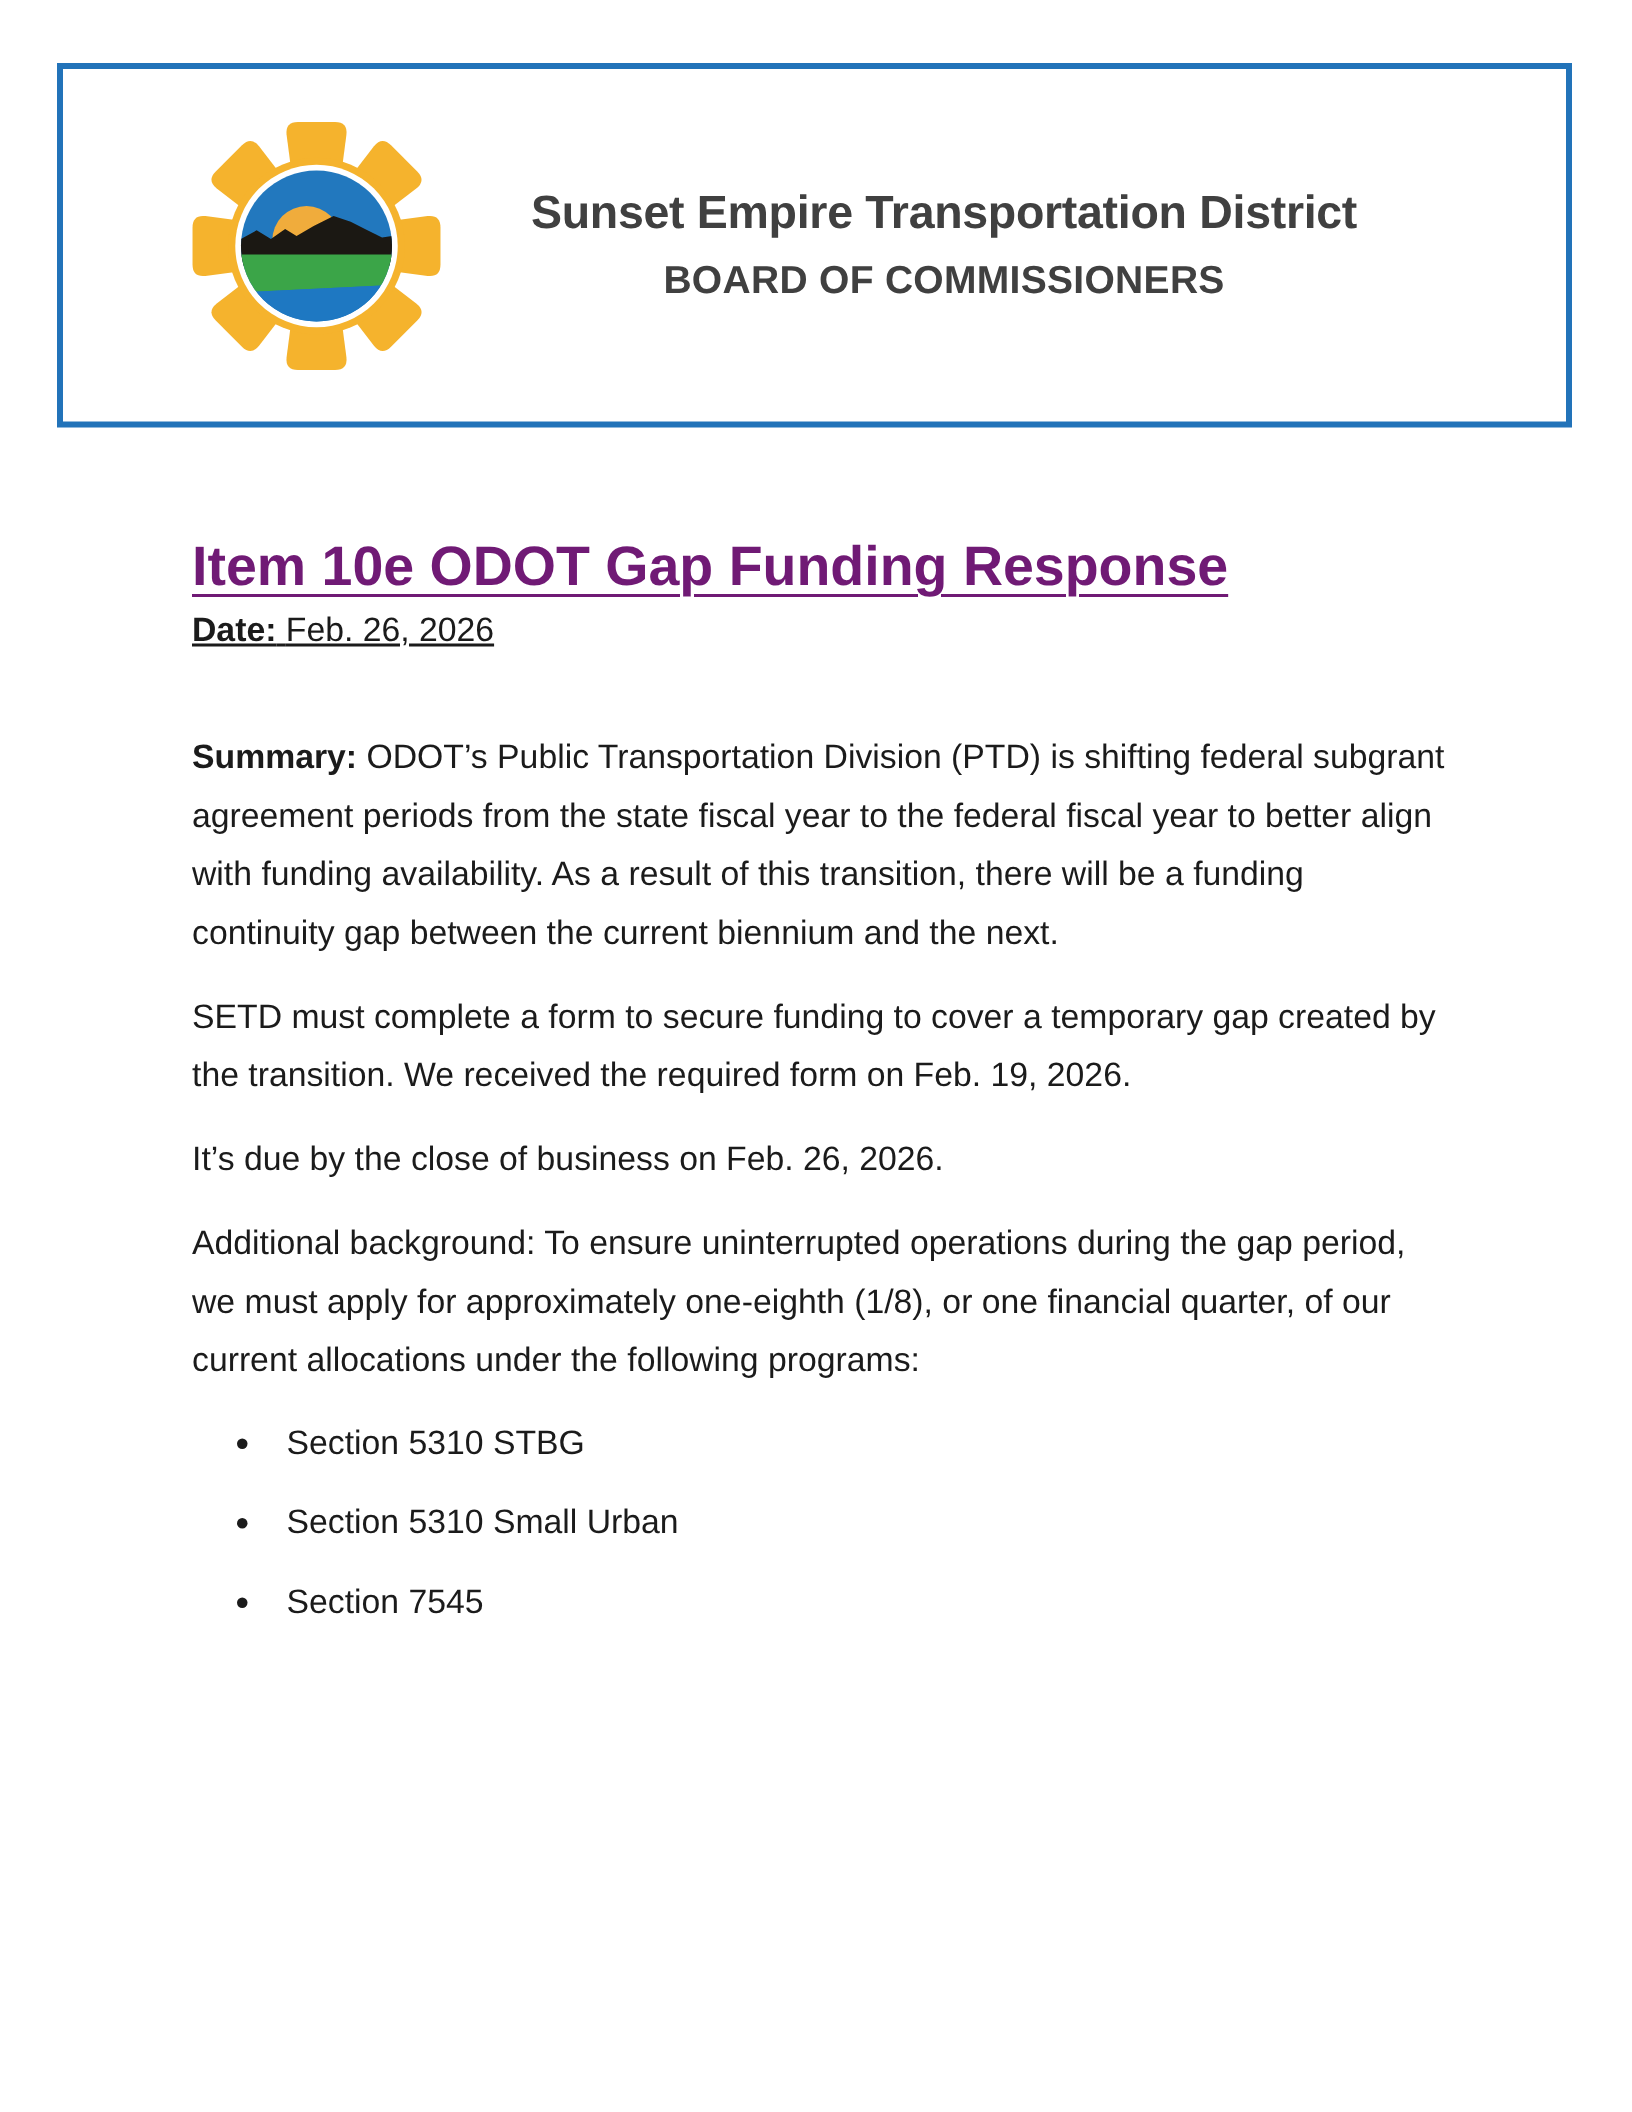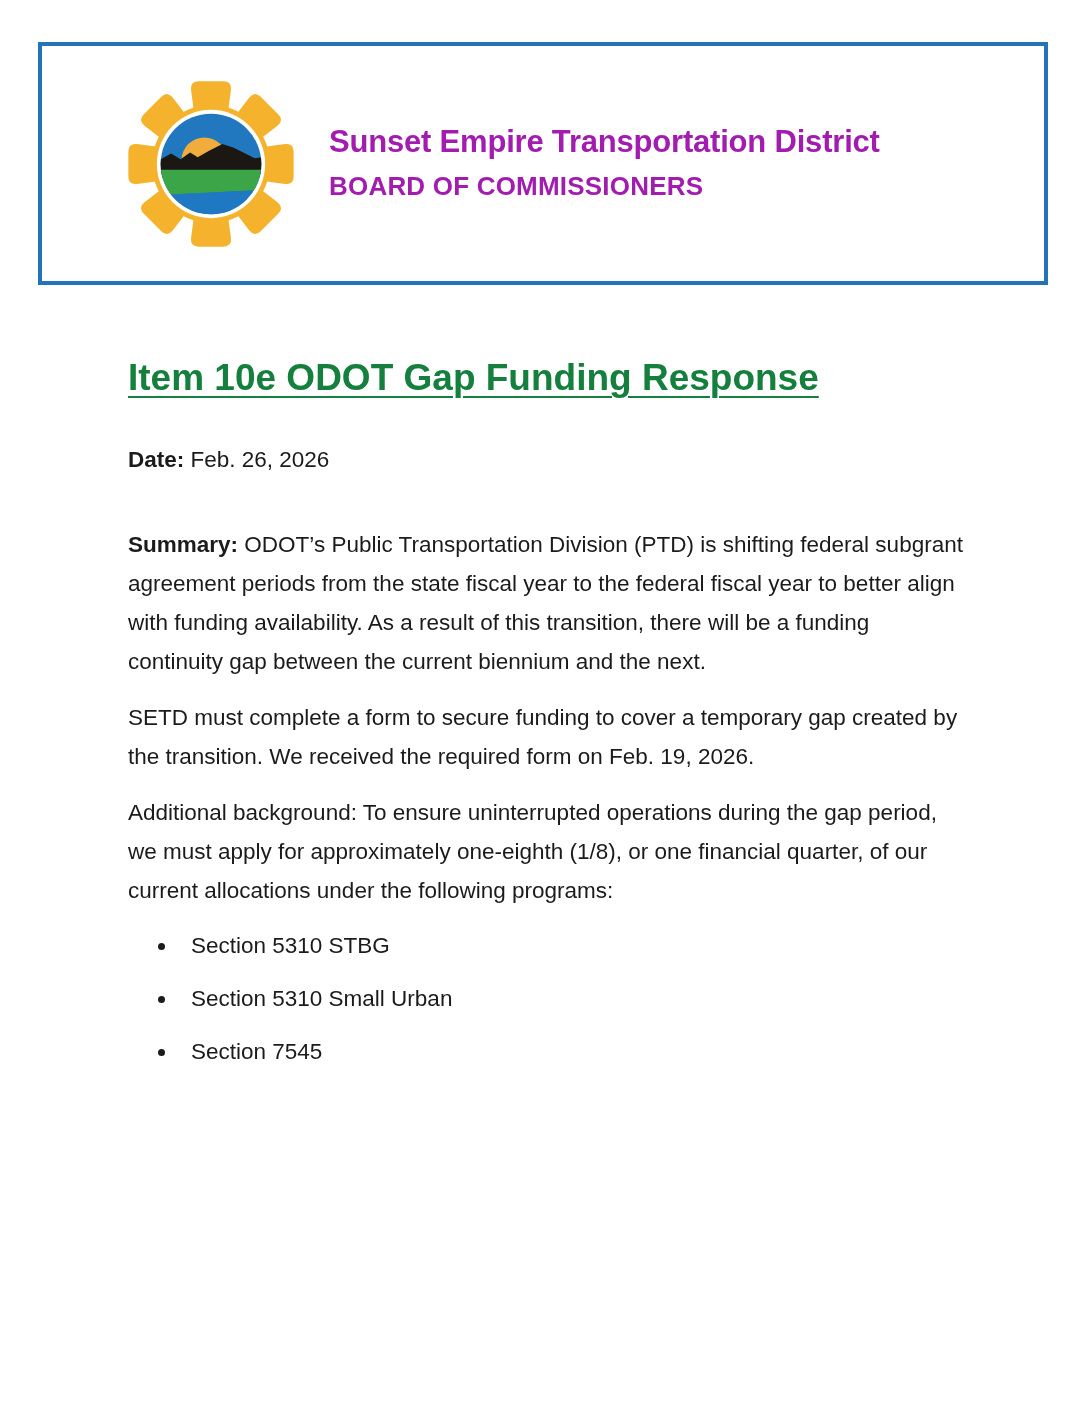--- a/index.html
+++ b/index.html
@@ -23,23 +23,24 @@
     display: flex;
     align-items: center;
   }
   .logo-wrap {
     margin-left: 74px;
     width: 190px;
     height: 192px;
     flex: 0 0 auto;
   }
   .header-text {
-    margin-left: 23px;
-    color: #a21caf;
+    margin-left: 48px;
+    color: #404040;
     font-weight: bold;
+    text-align: center;
   }
   .org-name {
     font-size: 31px;
     line-height: 44px;
     letter-spacing: -0.2px;
   }
   .org-sub {
     font-size: 26px;
     line-height: 44px;
     letter-spacing: 0.2px;
@@ -50,27 +51,26 @@
     top: 356px;
     width: 840px;
     color: #1B1B1B;
     font-size: 22.5px;
     line-height: 39px;
   }
   .doc-title {
     font-size: 37px;
     line-height: 44px;
     font-weight: bold;
-    color: #15803d;
+    color: #701a75;
     text-decoration: underline;
     text-decoration-thickness: 2px;
     text-underline-offset: 6px;
-    margin-bottom: 40px;
   }
-  .date-line { margin-bottom: 46px; }
+  .date-line { margin-bottom: 46px; text-decoration: underline; }
   .para { margin-bottom: 17px; }
   .label { font-weight: bold; }
   ul.bullets {
     margin: 15px 0 22px 0;
     padding-left: 50px;
     list-style: disc;
   }
   ul.bullets li {
     padding-left: 13px;
     line-height: 37px;
@@ -120,20 +120,21 @@
   </div>
 
   <div class="content">
     <div class="doc-title">Item 10e ODOT Gap Funding Response</div>
 
     <p class="date-line"><span class="label">Date:</span> <span>Feb. 26, 2026</span></p>
 
     <p class="para"><span class="label">Summary:</span> <span>ODOT’s Public Transportation Division (PTD) is shifting federal subgrant agreement periods from the state fiscal year to the federal fiscal year to better align with funding availability. As a result of this transition, there will be a funding continuity gap between the current biennium and the next.</span></p>
 
     <p class="para">SETD must complete a form to secure funding to cover a temporary gap created by the transition. We received the required form on Feb. 19, 2026.</p>
+    <p class="para">It’s due by the close of business on Feb. 26, 2026.</p>
     <p class="para">Additional background: To ensure uninterrupted operations during the gap period, we must apply for approximately one-eighth (1/8), or one financial quarter, of our current allocations under the following programs:</p>
 
     <ul class="bullets">
       <li>Section 5310 STBG</li>
       <li>Section 5310 Small Urban</li>
       <li>Section 7545</li>
     </ul>
 
   </div>
 

